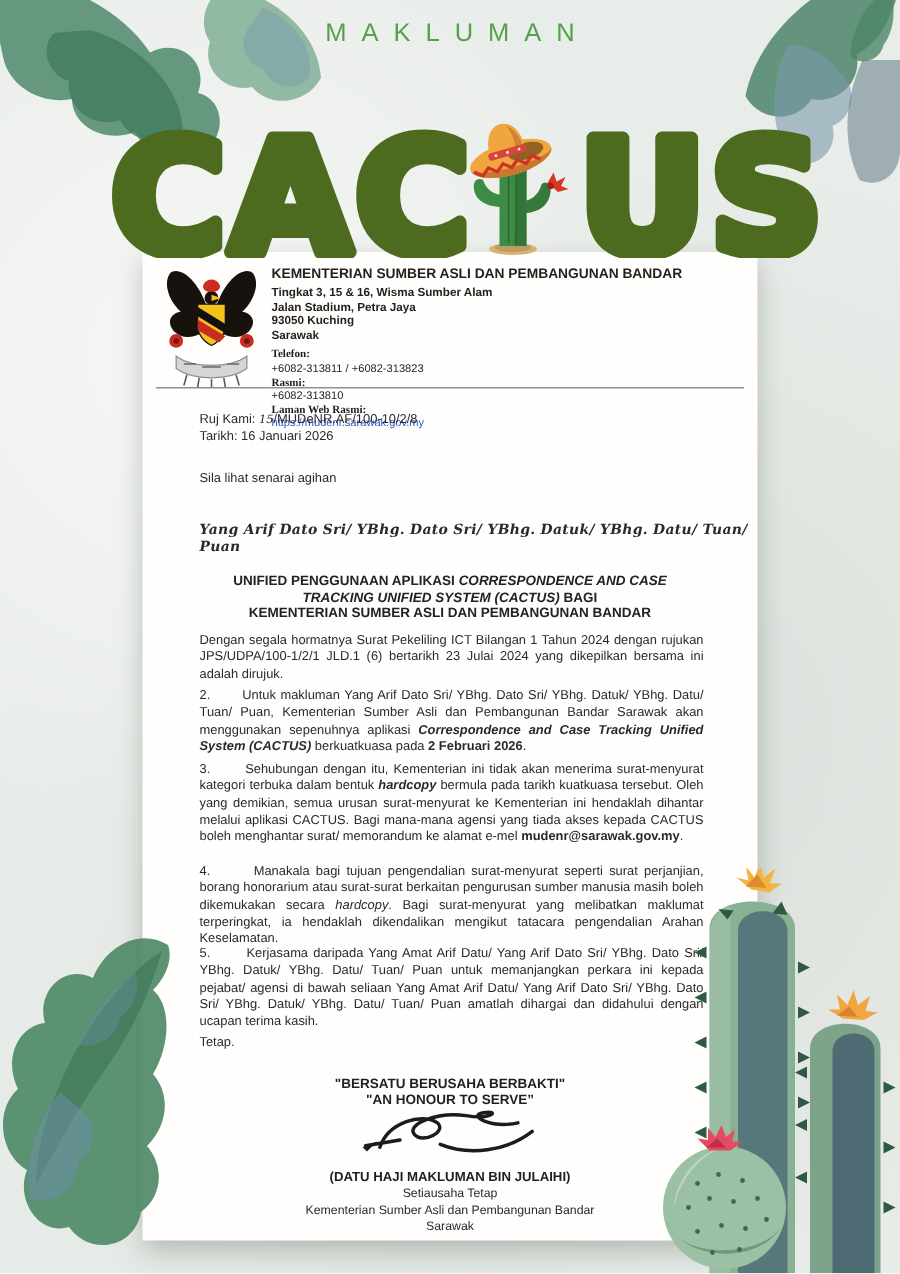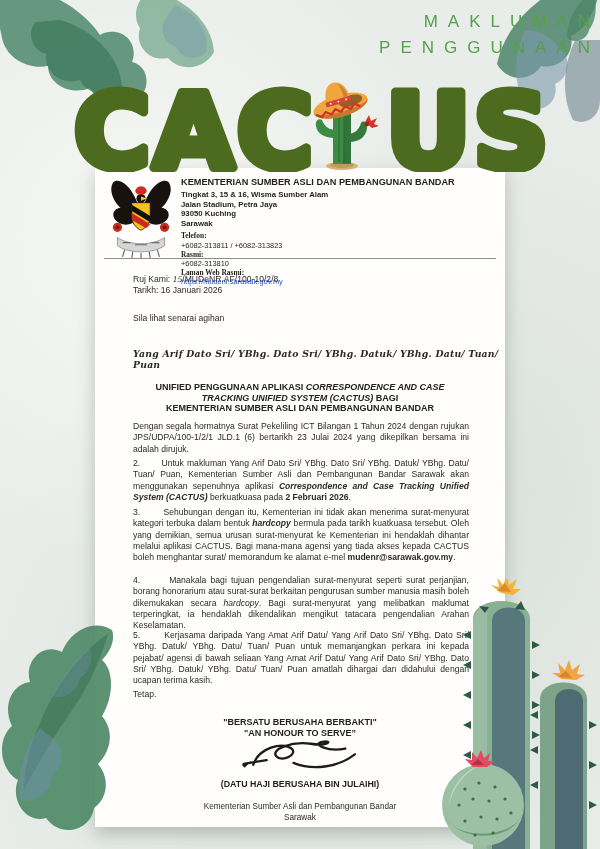--- a/index.html
+++ b/index.html
@@ -6,21 +6,21 @@
   body{width:600px;height:849px;overflow:hidden;font-family:"Liberation Sans",sans-serif;}
   .stage{position:relative;width:600px;height:849px;overflow:hidden;
     background:
       radial-gradient(circle at 22% 28%, rgba(255,255,255,.55), transparent 42%),
       radial-gradient(circle at 78% 55%, rgba(185,196,188,.28), transparent 55%),
       radial-gradient(circle at 50% 85%, rgba(200,208,202,.25), transparent 50%),
       #e9ede9;}
   .decor{position:absolute;pointer-events:none;}
 
   
-  .heading{position:absolute;top:9px;left:0;right:0;z-index:2;text-align:right;
+  .heading{position:absolute;top:9px;left:0;right:0;z-index:2;text-align:center;
     color:#55a04b;font-size:17px;line-height:26px;font-weight:400;
     letter-spacing:10px;text-indent:10px;}
   .wordmark{position:absolute;top:84px;left:0;z-index:2;}
   .mascot{position:absolute;top:82px;left:299px;width:86px;height:88px;z-index:4;}
 
   
   .paper{position:absolute;left:95px;top:168px;width:410px;height:659px;background:#fffefd;
     box-shadow:0 7px 16px rgba(90,100,92,.35);z-index:1;}
   .paper *{position:absolute;}
   .crest{left:15px;top:6px;width:62px;height:84px;}
@@ -64,21 +64,20 @@
 
   <svg class="decor" style="left:455px;top:0;" width="145" height="155" viewBox="0 0 145 155">
     <path d="M145,-10 L100,-10 C70,8 48,34 42,64 C52,82 76,82 86,66 C104,70 120,54 116,36 C130,30 140,12 145,-10 Z" fill="#5e8f78" opacity=".95"></path>
     <path d="M70,30 C58,56 58,86 72,108 C90,114 104,100 100,84 C114,78 118,58 104,48 C96,36 84,30 70,30 Z" fill="#7b99ad" opacity=".6"></path>
     <path d="M120,40 C108,66 106,96 118,120 C132,126 145,116 145,100 L145,40 Z" fill="#55707e" opacity=".5"></path>
     <path d="M128,0 C118,10 112,24 112,38 C120,44 132,40 134,30 C140,22 142,10 140,0 Z" fill="#4d8468" opacity=".8"></path>
   </svg>
 
   <div class="heading">
     <div>MAKLUMAN</div>
-    <div>PENGGUNAAN</div>
   </div>
 
   <svg class="wordmark" width="600" height="88" viewBox="0 0 600 88">
     <g font-family="DejaVu Sans, sans-serif" font-weight="bold" font-size="104" fill="#4c6b1e" stroke="#4c6b1e" stroke-width="9" stroke-linejoin="round" style="paint-order:stroke" letter-spacing="3">
       <text x="74" y="84">CAC</text>
       <text x="386" y="84">US</text>
     </g>
   </svg>
 
   <svg class="mascot" viewBox="0 0 86 88">
@@ -177,21 +176,22 @@
     </div>
 
     <svg class="sig-scribble" viewBox="0 0 140 48">
       <g stroke="#1c1c1c" stroke-width="2.4" fill="none" stroke-linecap="round">
         <path d="M6,27 L30,23"></path>
         <path d="M16,28 C22,10 46,4 56,11 C63,17 46,26 40,19 C34,12 56,3 76,6 C94,9 100,2 88,4 C76,6 94,15 112,11"></path>
         <path d="M58,26 C78,34 104,31 122,17"></path>
       </g>
       <path d="M4,28 l10,-4 l-7,7 Z" fill="#1c1c1c"></path>
     </svg>
-    <div class="sig-name">(DATU HAJI BERUSAHA BIN JULAIHI)</div>
+    <div class="sig-name">(DATU HAJI MAKLUMAN BIN JULAIHI)</div>
+    <div class="sig-line sig-title">Setiausaha Tetap</div>
     <div class="sig-line sig-org">Kementerian Sumber Asli dan Pembangunan Bandar</div>
     <div class="sig-line sig-state">Sarawak</div>
   </div>
 
   <svg class="decor" style="left:0;top:608px;z-index:2;" width="122" height="241" viewBox="0 0 122 241">
     <path d="M112,22 C92,10 70,24 62,44 C42,34 24,54 30,74 C12,76 2,98 12,118 C-4,132 0,162 18,172 C10,192 26,216 46,210 C60,230 90,224 94,200 C108,190 110,170 98,156 C112,142 114,122 102,108 C114,88 114,62 102,52 C112,42 115,30 112,22 Z" fill="#4f8a67" opacity=".92"></path>
     <path d="M108,26 C86,40 60,70 42,110 C30,136 24,160 24,182 C36,160 50,134 68,108 C84,86 98,60 108,26 Z" fill="#377051" opacity=".55"></path>
     <path d="M40,120 C24,140 16,166 20,192 C36,196 52,184 52,166 C64,160 66,140 54,132 Z" fill="#6d8fae" opacity=".5"></path>
     <path d="M90,40 C74,52 60,70 52,88 C64,92 78,84 80,70 C90,64 94,50 90,40 Z" fill="#6d8fae" opacity=".35"></path>
   </svg>

